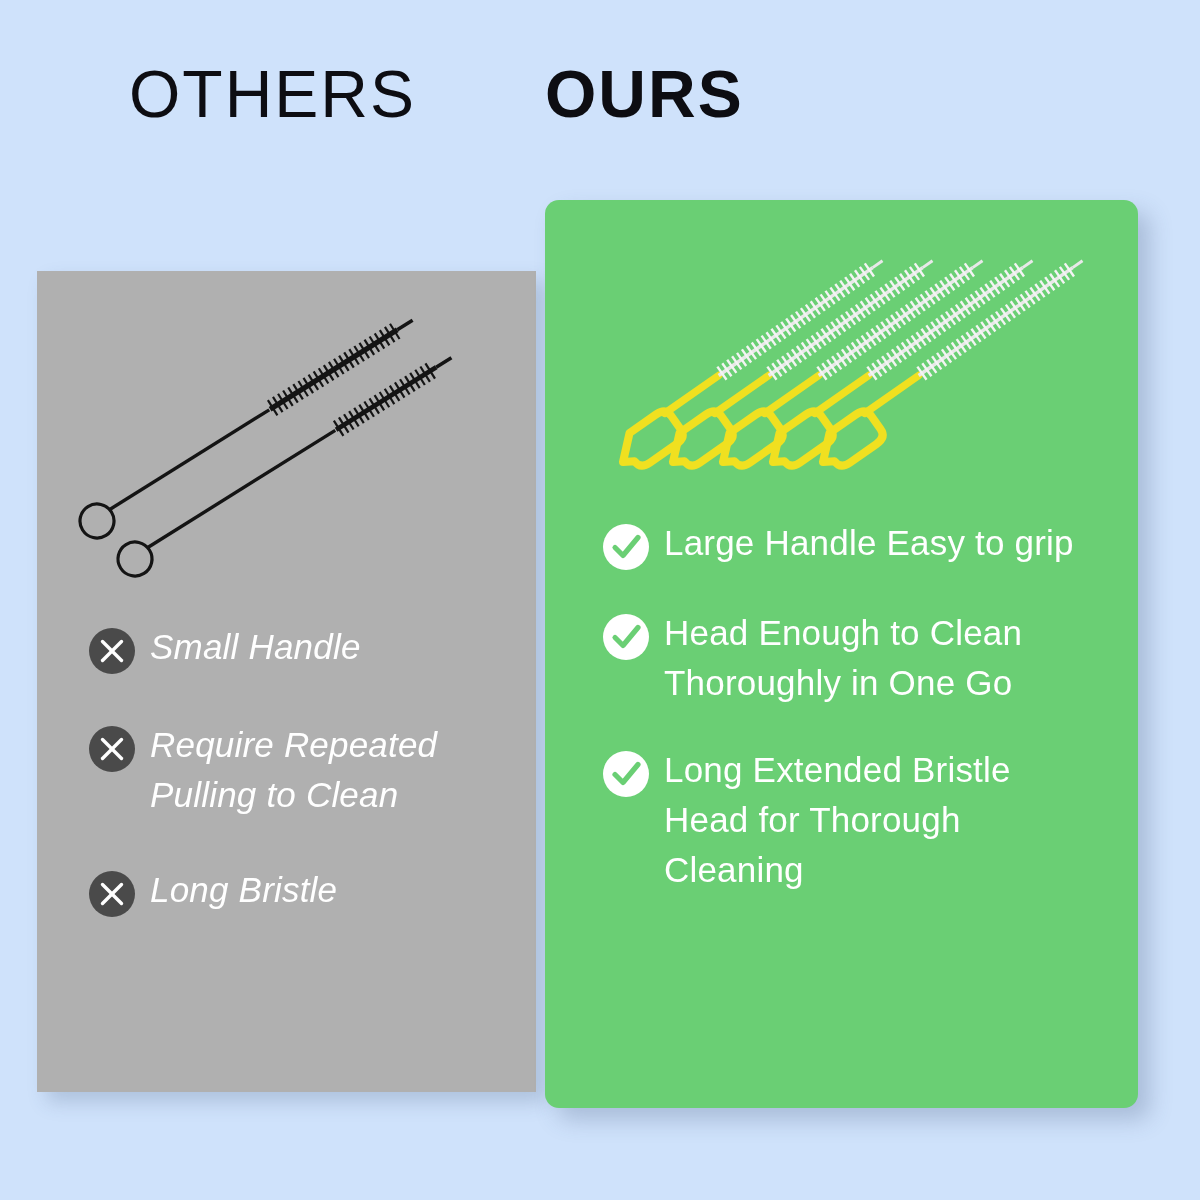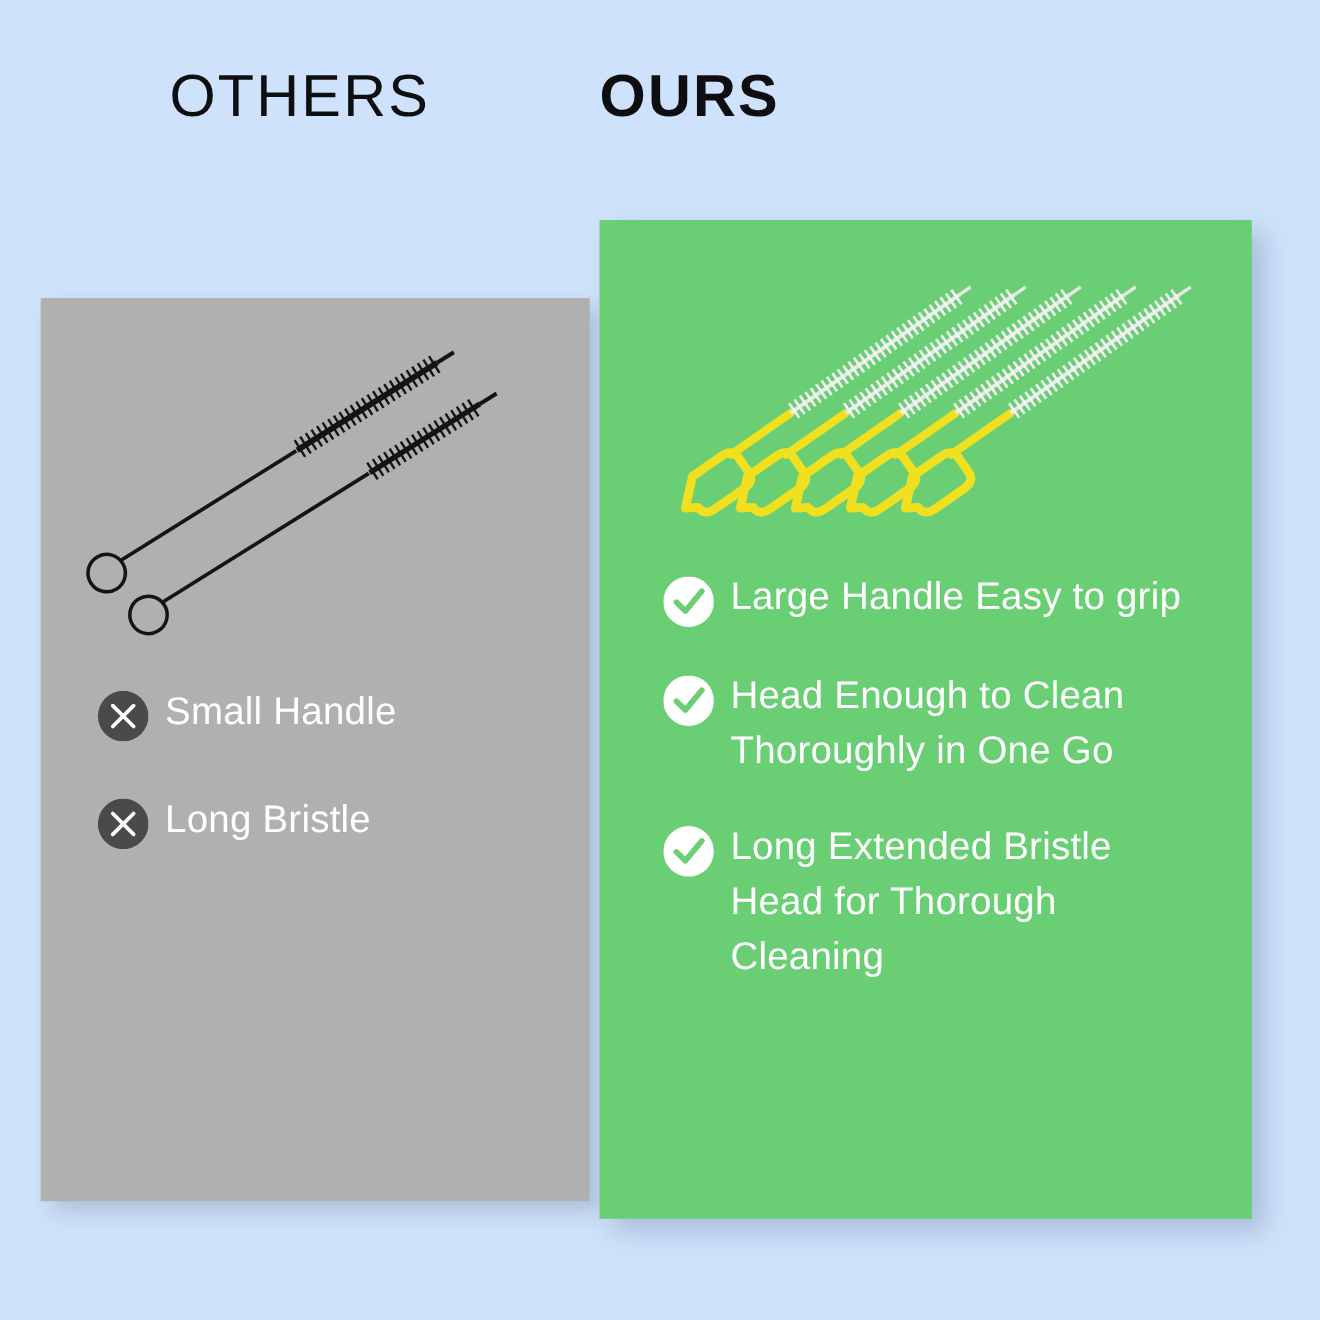--- a/index.html
+++ b/index.html
@@ -12,21 +12,21 @@
     background: #cfe2fb;
     font-family: "Liberation Sans", sans-serif;
     overflow: hidden;
     position: relative;
   }
 
   
   .heading {
     position: absolute;
     top: 58px;
-    font-size: 54px;
+    font-size: 66px;
     letter-spacing: 2px;
     color: #0d0d12;
     line-height: 1.1;
     white-space: nowrap;
   }
   #heading-others {
     left: 0;
     width: 545px;
     text-align: center;
     font-weight: 400;
@@ -44,29 +44,31 @@
     box-sizing: border-box;
   }
   #panel-others {
     left: 37px;
     top: 271px;
     width: 499px;
     height: 821px;
     background: #b0b0b0;
     box-shadow: 10px 10px 18px rgba(60, 80, 120, 0.22);
     z-index: 1;
+    font-style: italic;
   }
   #panel-ours {
     left: 545px;
     top: 200px;
     width: 593px;
     height: 908px;
     background: #6acf74;
     box-shadow: 12px 12px 22px rgba(60, 80, 120, 0.25);
     z-index: 2;
+    border-radius: 14px;
   }
 
   
   .product-art {
     position: absolute;
     left: 0;
     top: 0;
     width: 100%;
   }
   #art-others { height: 330px; }
@@ -203,20 +205,28 @@
 
     <div class="feature-item">
       <svg class="feature-icon" viewBox="0 0 46 46">
         <circle cx="23" cy="23" r="23" fill="#4a4a4a"></circle>
         <line x1="13.5" y1="13.5" x2="32.5" y2="32.5" stroke="#ffffff" stroke-width="3.4" stroke-linecap="round"></line>
         <line x1="32.5" y1="13.5" x2="13.5" y2="32.5" stroke="#ffffff" stroke-width="3.4" stroke-linecap="round"></line>
       </svg>
       <div class="feature-text">Small Handle</div>
     </div>
 
+    <div class="feature-item">
+      <svg class="feature-icon" viewBox="0 0 46 46">
+        <circle cx="23" cy="23" r="23" fill="#4a4a4a"></circle>
+        <line x1="13.5" y1="13.5" x2="32.5" y2="32.5" stroke="#ffffff" stroke-width="3.4" stroke-linecap="round"></line>
+        <line x1="32.5" y1="13.5" x2="13.5" y2="32.5" stroke="#ffffff" stroke-width="3.4" stroke-linecap="round"></line>
+      </svg>
+      <div class="feature-text">Require Repeated Pulling to Clean</div>
+    </div>
 
     <div class="feature-item">
       <svg class="feature-icon" viewBox="0 0 46 46">
         <circle cx="23" cy="23" r="23" fill="#4a4a4a"></circle>
         <line x1="13.5" y1="13.5" x2="32.5" y2="32.5" stroke="#ffffff" stroke-width="3.4" stroke-linecap="round"></line>
         <line x1="32.5" y1="13.5" x2="13.5" y2="32.5" stroke="#ffffff" stroke-width="3.4" stroke-linecap="round"></line>
       </svg>
       <div class="feature-text">Long Bristle</div>
     </div>
   </div>

